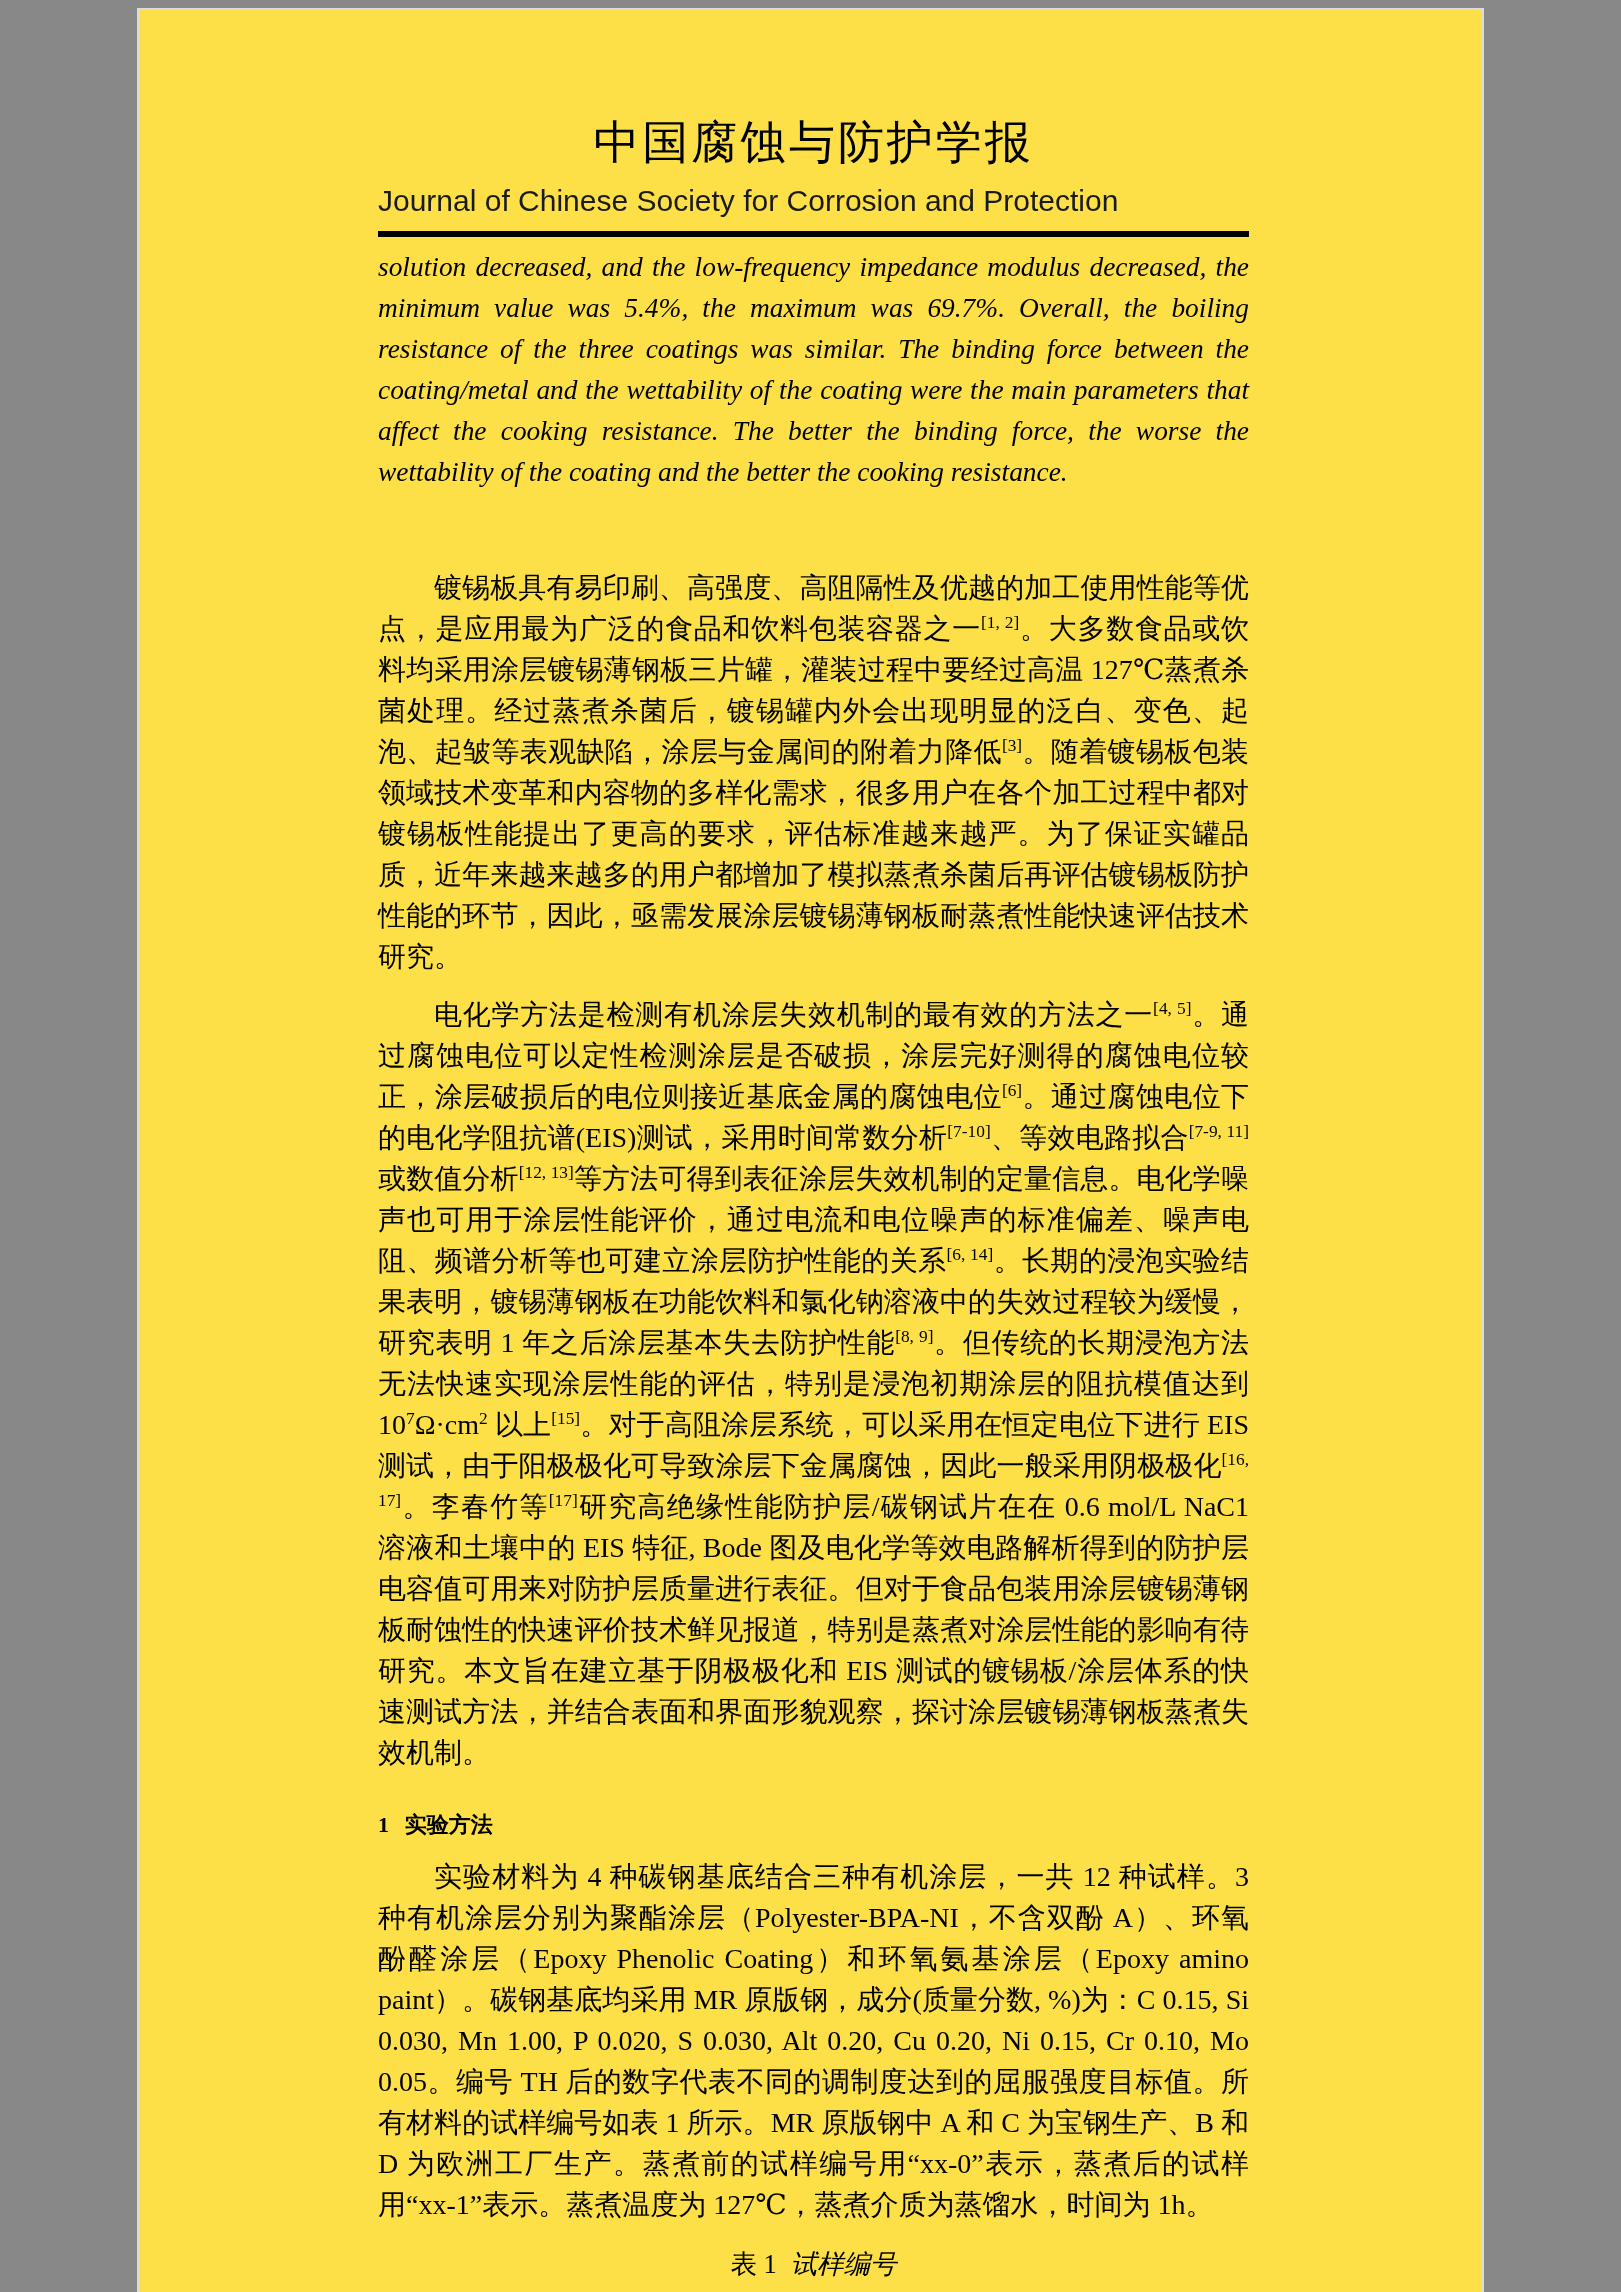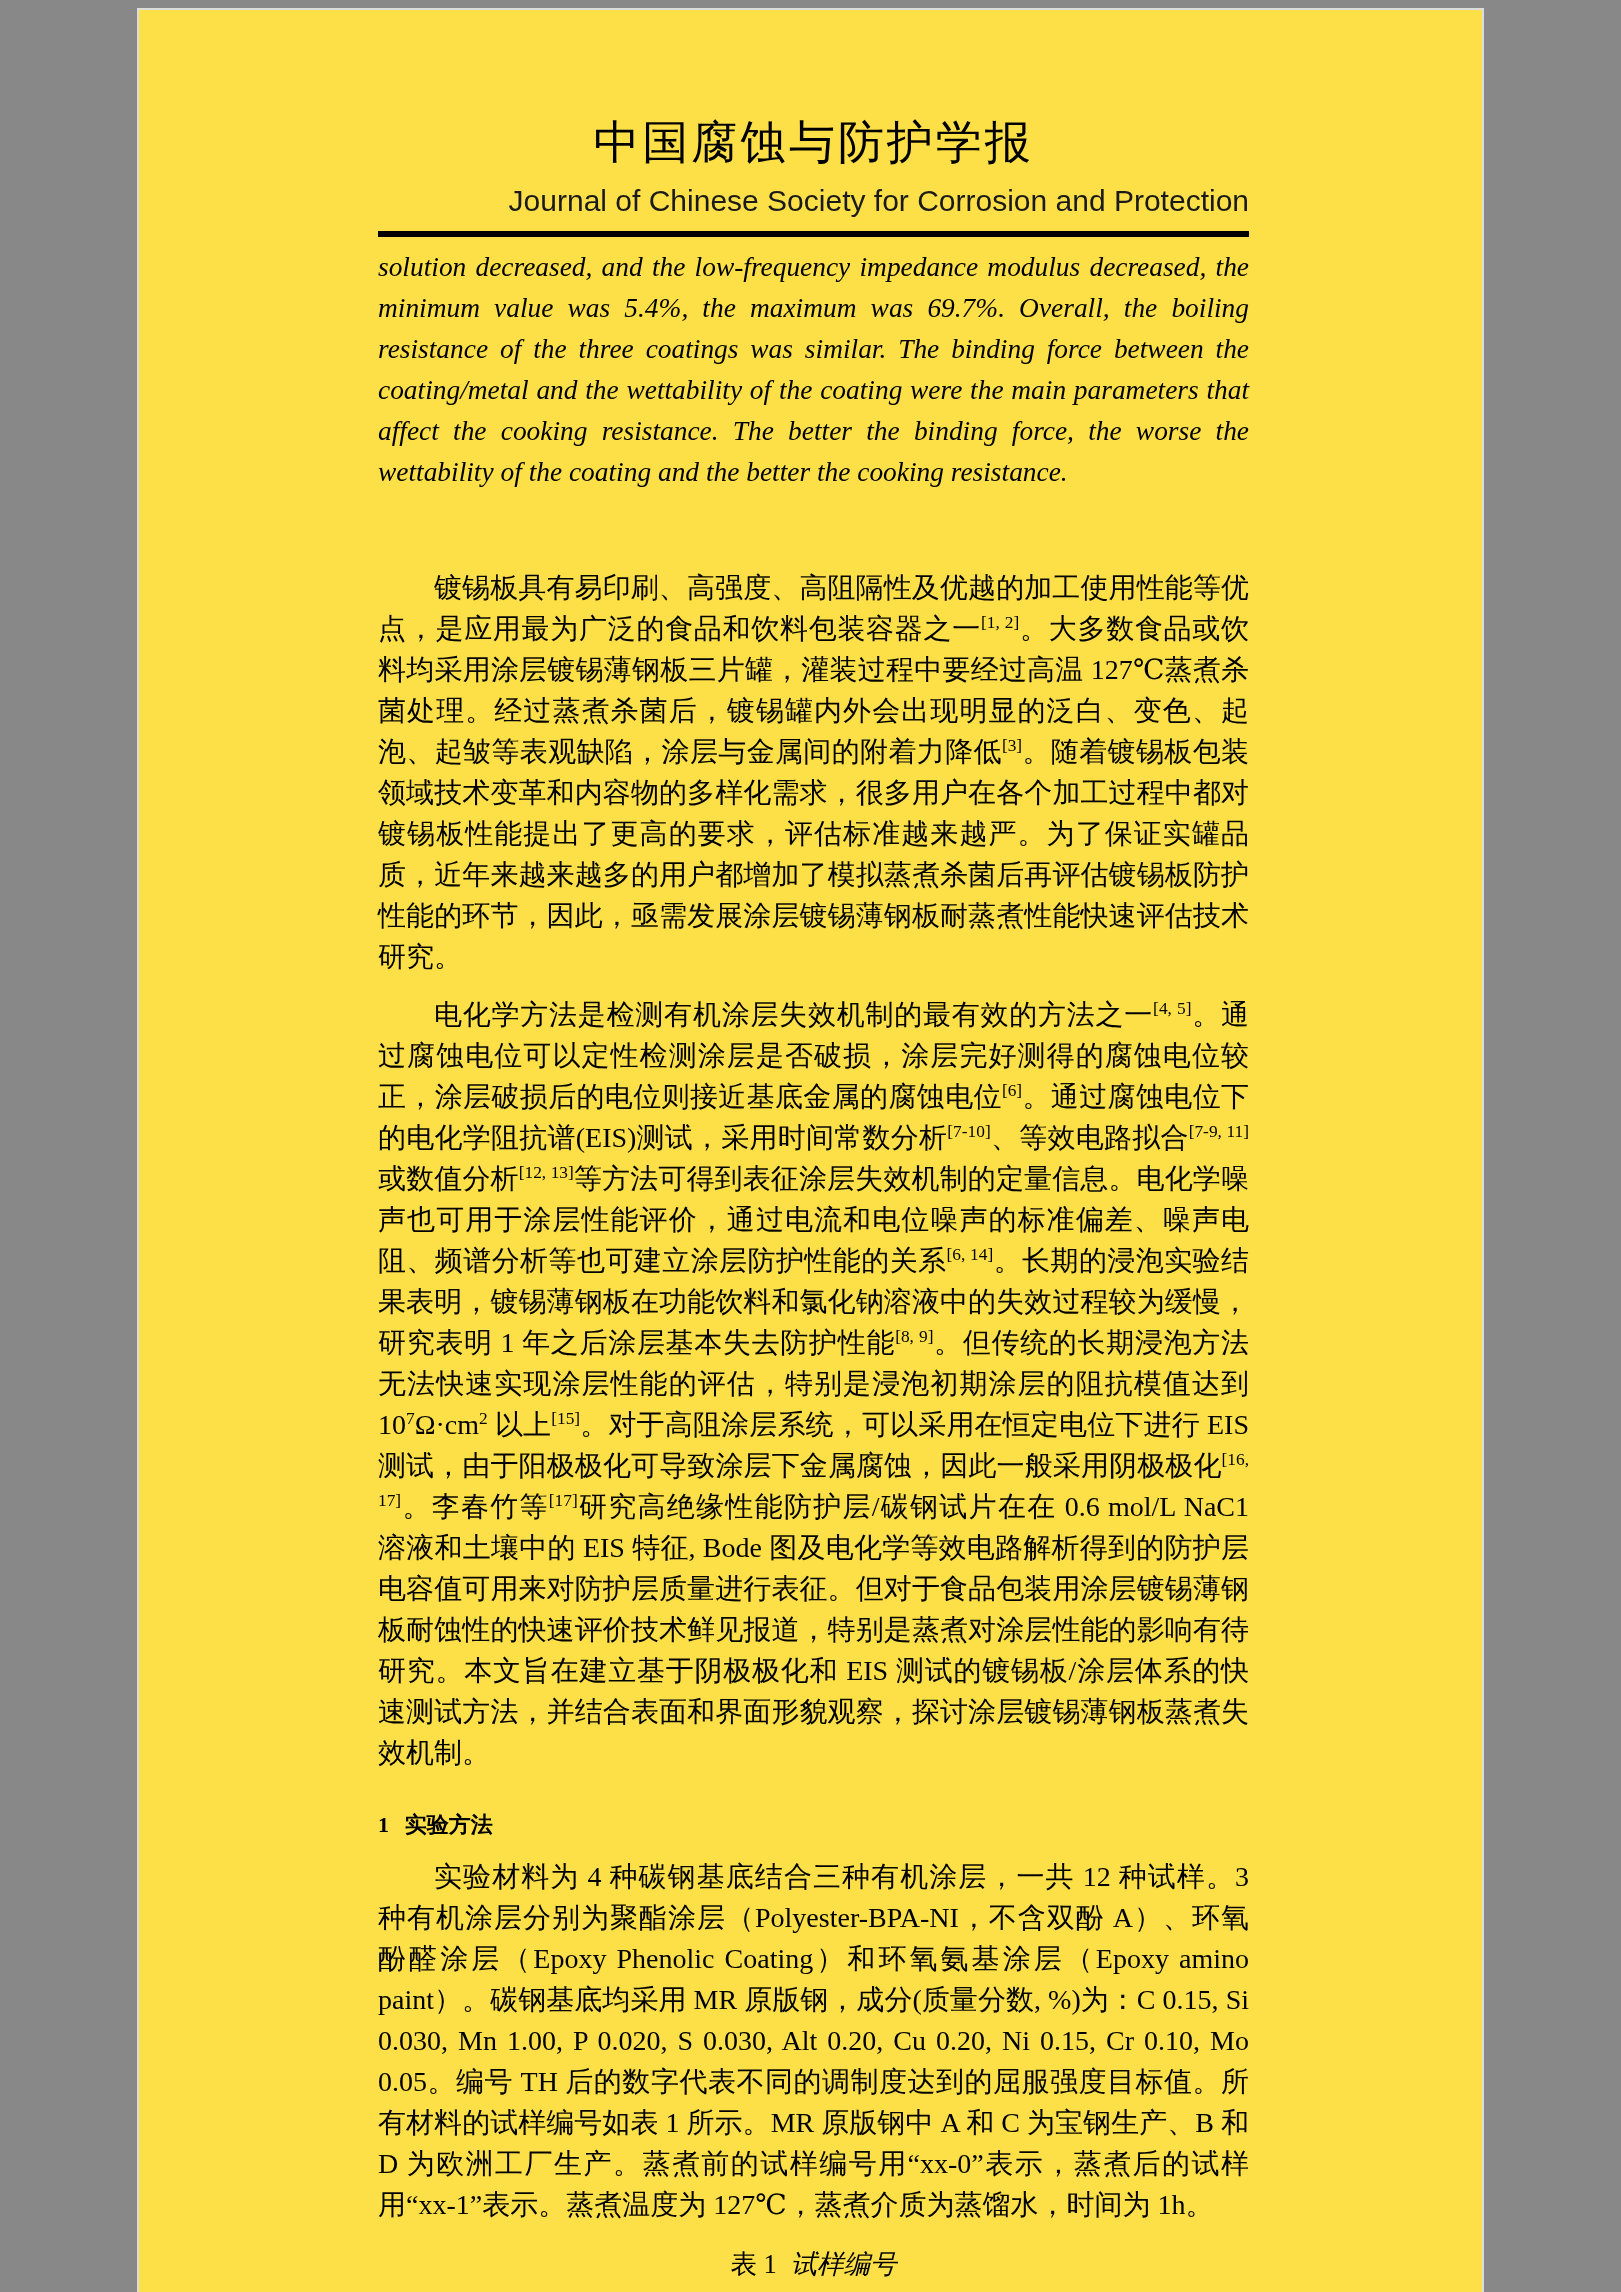--- a/index.html
+++ b/index.html
@@ -16,21 +16,21 @@
     box-shadow: inset 0 0 0 2px #dcdcdc;
     overflow: hidden;
   }
   .journal-title-zh {
     text-align: center;
     font-size: 46px;
     letter-spacing: 2.9px;
     line-height: 1.1;
   }
   .journal-title-en {
-    text-align: right;
+    text-align: left;
     font-size: 30px;
     margin-top: 15.7px;
     font-family: "Liberation Sans", "DejaVu Sans", sans-serif;
     color: #1a1a1a;
     line-height: 1.1;
   }
   .header-rule {
     height: 5.9px;
     background: #000;
     margin-top: 13.7px;

